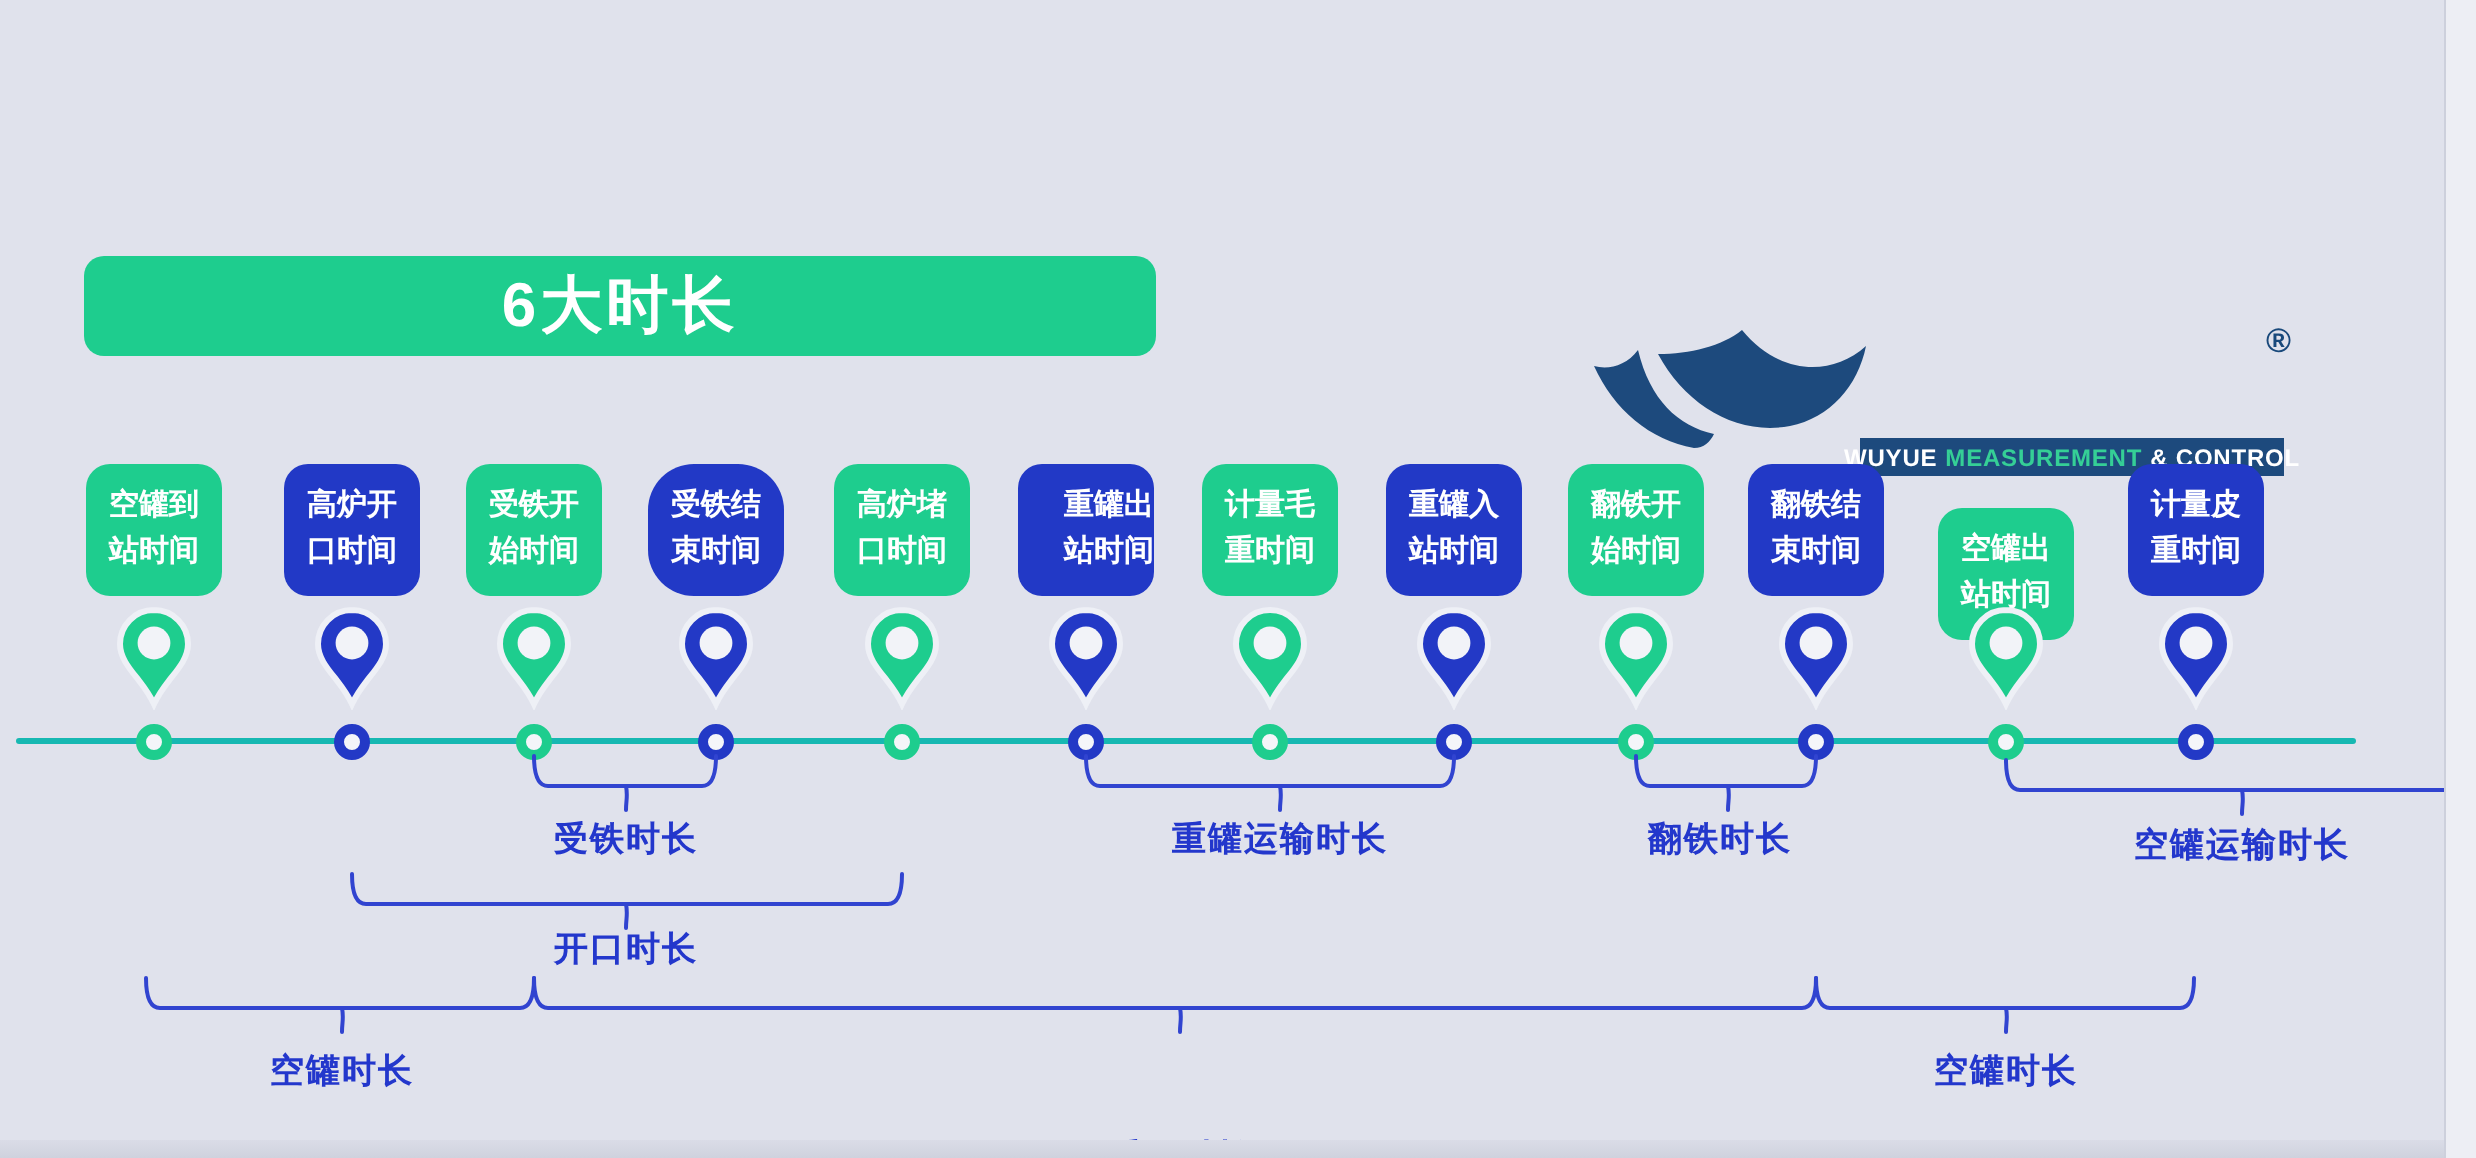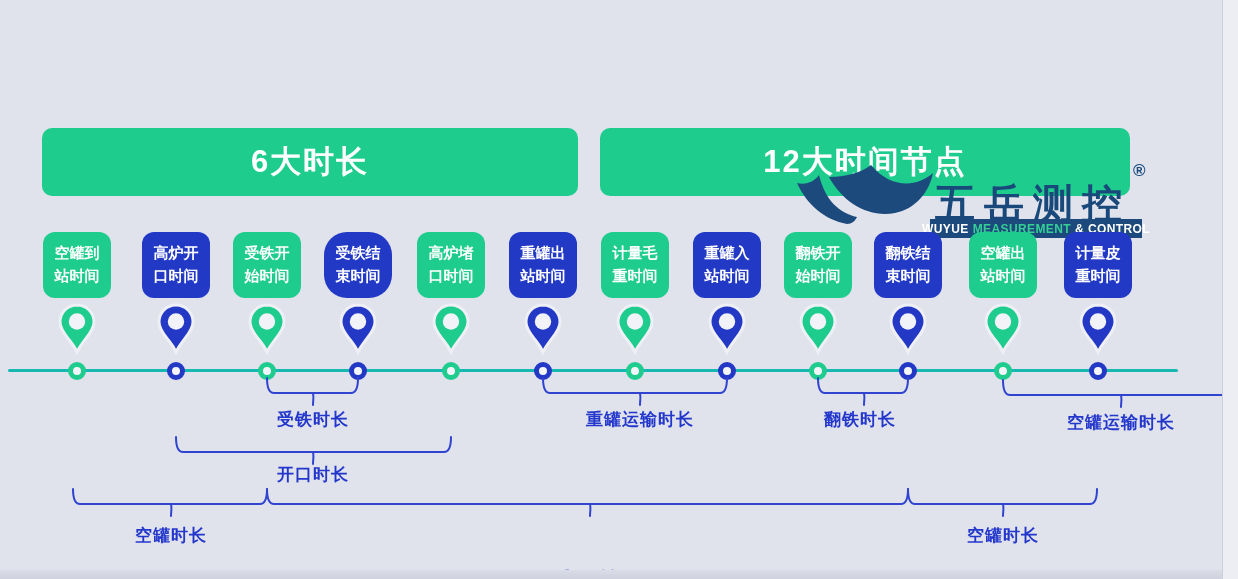--- a/index.html
+++ b/index.html
@@ -2,21 +2,21 @@
 <html><head>
 <meta charset="utf-8">
 <style>
   html,body{margin:0;padding:0;}
   body{font-family:"Liberation Sans","DejaVu Sans",sans-serif;}
   .stage{position:relative;width:1238px;height:579px;background:#e0e2ec;overflow:hidden;}
 
   .banner{position:absolute;border-radius:10px;display:flex;align-items:center;justify-content:center;color:#ffffff;}
   .banner.title{left:42px;top:27px;width:1088px;height:68px;background:#2239c2;font-size:31px;font-weight:600;letter-spacing:3px;text-shadow:1px 1px 0 rgba(120,60,160,.25);}
   .banner.green{background:#1ecd8e;font-size:31px;font-weight:600;letter-spacing:2px;}
-  .banner.g-left{left:42px;top:128px;width:536px;height:68px;}
+  .banner.g-left{left:42px;top:128px;width:536px;height:50px;}
   .banner.g-right{left:600px;top:128px;width:530px;height:68px;}
 
   .node-box{position:absolute;top:232px;width:68px;height:66px;border-radius:12px;color:#fff;
     font-size:15px;font-weight:600;line-height:23px;text-align:center;padding-top:9px;box-sizing:border-box;}
   .node-box.green,{background:#1ecd8e;}
   .node-box.green{background:#1ecd8e;}
   .node-box.blue{background:#2239c6;}
 
   .pin{position:absolute;top:303px;width:40px;height:52px;}
 
@@ -41,28 +41,26 @@
   .edge-strip{position:absolute;left:1222px;top:0;width:16px;height:579px;background:#edeef4;border-left:1px solid #cdd0dc;}
   .bottom-shade{position:absolute;left:0;top:570px;width:1222px;height:9px;background:linear-gradient(#dadce7,#cfd2de);}
 </style>
 </head>
 <body>
 
 <div class="stage">
 
 
   <div class="banner green g-left">6大时长</div>
-  <div class="banner green g-right">12大时间节点</div>
 
   <div class="logo">
     <svg class="swoosh" width="150" height="82" viewBox="0 0 150 82">
       <path d="M2 20 C12 42 30 57 52 61 C57 61 60 58 62 54 C44 50 30 37 24 12 C18 20 9 22 2 20 Z" fill="#1d4a7d"></path>
       <path d="M34 14 C48 40 74 55 100 50 C120 46 134 30 138 10 C120 26 94 24 76 2 C66 10 50 14 34 14 Z" fill="#1d4a7d"></path>
     </svg>
-    <div class="logo-cn">五岳测控</div>
     <div class="logo-reg">®</div>
     <div class="logo-bar">
       <span>WUYUE</span>
       <span class="hl">MEASUREMENT</span>
       <span>&amp; CONTROL</span>
     </div>
   </div>
 
   <div class="timeline"></div>
 
@@ -105,21 +103,21 @@
       <div class="dot blue" style="left: 349px; top: 361.5px;"></div>
       <div class="node-box green" style="left: 417px;">
         <div>高炉堵</div>
         <div>口时间</div>
       </div>
       <svg class="pin" viewBox="0 0 40 52" style="left: 431px;">
         <path d="M20 2 C10.4 2 3 9.7 3 19 C3 26.1 8.1 31.7 12.5 37.3 C15.3 40.9 18 44.7 20 49 C22 44.7 24.7 40.9 27.5 37.3 C31.9 31.7 37 26.1 37 19 C37 9.7 29.6 2 20 2 Z" fill="#1ecd8e" stroke="#eef0f6" stroke-width="3"></path>
         <circle cx="20" cy="18.5" r="8.2" fill="#f2f3f8"></circle>
       </svg>
       <div class="dot green" style="left: 442px; top: 361.5px;"></div>
-      <div class="node-box blue" style="left: 509px;">
+      <div class="node-box blue" style="left: 509px; text-align: right;">
         <div>重罐出</div>
         <div>站时间</div>
       </div>
       <svg class="pin" viewBox="0 0 40 52" style="left: 523px;">
         <path d="M20 2 C10.4 2 3 9.7 3 19 C3 26.1 8.1 31.7 12.5 37.3 C15.3 40.9 18 44.7 20 49 C22 44.7 24.7 40.9 27.5 37.3 C31.9 31.7 37 26.1 37 19 C37 9.7 29.6 2 20 2 Z" fill="#2339c6" stroke="#eef0f6" stroke-width="3"></path>
         <circle cx="20" cy="18.5" r="8.2" fill="#f2f3f8"></circle>
       </svg>
       <div class="dot blue" style="left: 534px; top: 361.5px;"></div>
       <div class="node-box green" style="left: 601px;">
         <div>计量毛</div>
@@ -150,21 +148,21 @@
       <div class="dot green" style="left: 809px; top: 361.5px;"></div>
       <div class="node-box blue" style="left: 874px;">
         <div>翻铁结</div>
         <div>束时间</div>
       </div>
       <svg class="pin" viewBox="0 0 40 52" style="left: 888px;">
         <path d="M20 2 C10.4 2 3 9.7 3 19 C3 26.1 8.1 31.7 12.5 37.3 C15.3 40.9 18 44.7 20 49 C22 44.7 24.7 40.9 27.5 37.3 C31.9 31.7 37 26.1 37 19 C37 9.7 29.6 2 20 2 Z" fill="#2339c6" stroke="#eef0f6" stroke-width="3"></path>
         <circle cx="20" cy="18.5" r="8.2" fill="#f2f3f8"></circle>
       </svg>
       <div class="dot blue" style="left: 899px; top: 361.5px;"></div>
-      <div class="node-box green" style="left: 969px;">
+      <div class="node-box green" style="left: 969px; margin-top: 22px;">
         <div>空罐出</div>
         <div>站时间</div>
       </div>
       <svg class="pin" viewBox="0 0 40 52" style="left: 983px;">
         <path d="M20 2 C10.4 2 3 9.7 3 19 C3 26.1 8.1 31.7 12.5 37.3 C15.3 40.9 18 44.7 20 49 C22 44.7 24.7 40.9 27.5 37.3 C31.9 31.7 37 26.1 37 19 C37 9.7 29.6 2 20 2 Z" fill="#1ecd8e" stroke="#eef0f6" stroke-width="3"></path>
         <circle cx="20" cy="18.5" r="8.2" fill="#f2f3f8"></circle>
       </svg>
       <div class="dot green" style="left: 994px; top: 361.5px;"></div>
       <div class="node-box blue" style="left: 1064px;">
         <div>计量皮</div>

